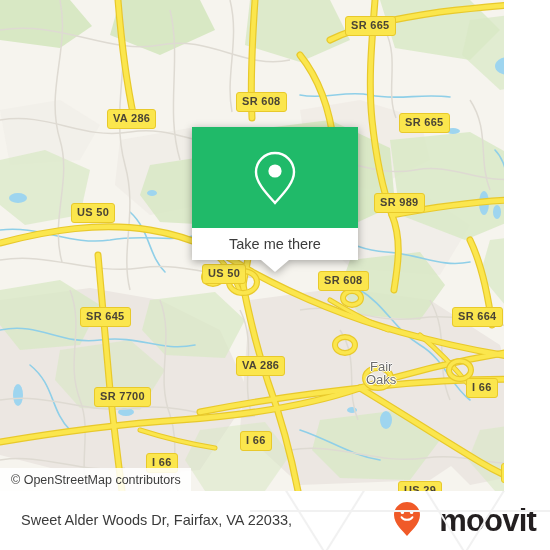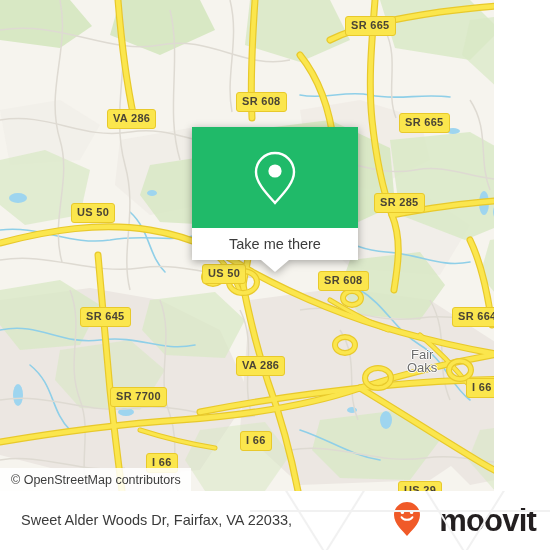--- a/index.html
+++ b/index.html
@@ -19,20 +19,21 @@
   }
 
   
   #map {
     position: absolute;
     left: 0; top: 0;
     width: 494px;
     height: 491px;
     overflow: hidden;
     background: #bef264;
+    padding-left: 10px;
   }
   #map svg.maplayer {
     position: absolute;
     left: 0; top: 0;
     width: 550px;
     height: 491px;
     display: block;
   }
 
   
@@ -334,36 +335,36 @@
       </g>
     </svg>
 
     <div id="road-labels">
         <div class="shield" style="left: 345px; top: 16px;">SR 665</div>
         <div class="shield" style="left: 236px; top: 92px;">SR 608</div>
         <div class="shield" style="left: 399px; top: 113px;">SR 665</div>
         <div class="shield" style="left: 518px; top: 92px;">SR 67</div>
         <div class="shield" style="left: 107px; top: 109px;">VA 286</div>
         <div class="shield" style="left: 71px; top: 203px;">US 50</div>
-        <div class="shield" style="left: 374px; top: 193px;">SR 285</div>
+        <div class="shield" style="left: 374px; top: 193px;">SR 989</div>
         <div class="shield" style="left: 202px; top: 264px;">US 50</div>
         <div class="shield" style="left: 318px; top: 271px;">SR 608</div>
         <div class="shield" style="left: 452px; top: 267px; margin-top: 40px;">SR 664</div>
         <div class="shield" style="left: 80px; top: 307px;">SR 645</div>
         <div class="shield" style="left: 236px; top: 356px;">VA 286</div>
-        <div class="shield" style="left: 110px; top: 387px;">SR 7700</div>
+        <div class="shield" style="left: 94px; top: 387px;">SR 7700</div>
         <div class="shield" style="left: 466px; top: 378px;">I 66</div>
         <div class="shield" style="left: 240px; top: 431px;">I 66</div>
         <div class="shield" style="left: 146px; top: 453px;">I 66</div>
         <div class="shield" style="left: 501px; top: 463px;">US 29</div>
         <div class="shield" style="left: 398px; top: 481px;">US 29</div>
       </div>
 
     <div id="place-labels">
-        <div class="placelabel" style="left: 366px; top: 348px; margin-left: 41px;">Fair
+        <div class="placelabel" style="left: 366px; top: 360px;">Fair
 Oaks</div>
       </div>
 
     <div id="attribution">
       <span>© OpenStreetMap contributors</span>
     </div>
 
     <div id="popup">
       <div id="popup-head">
         <span>

